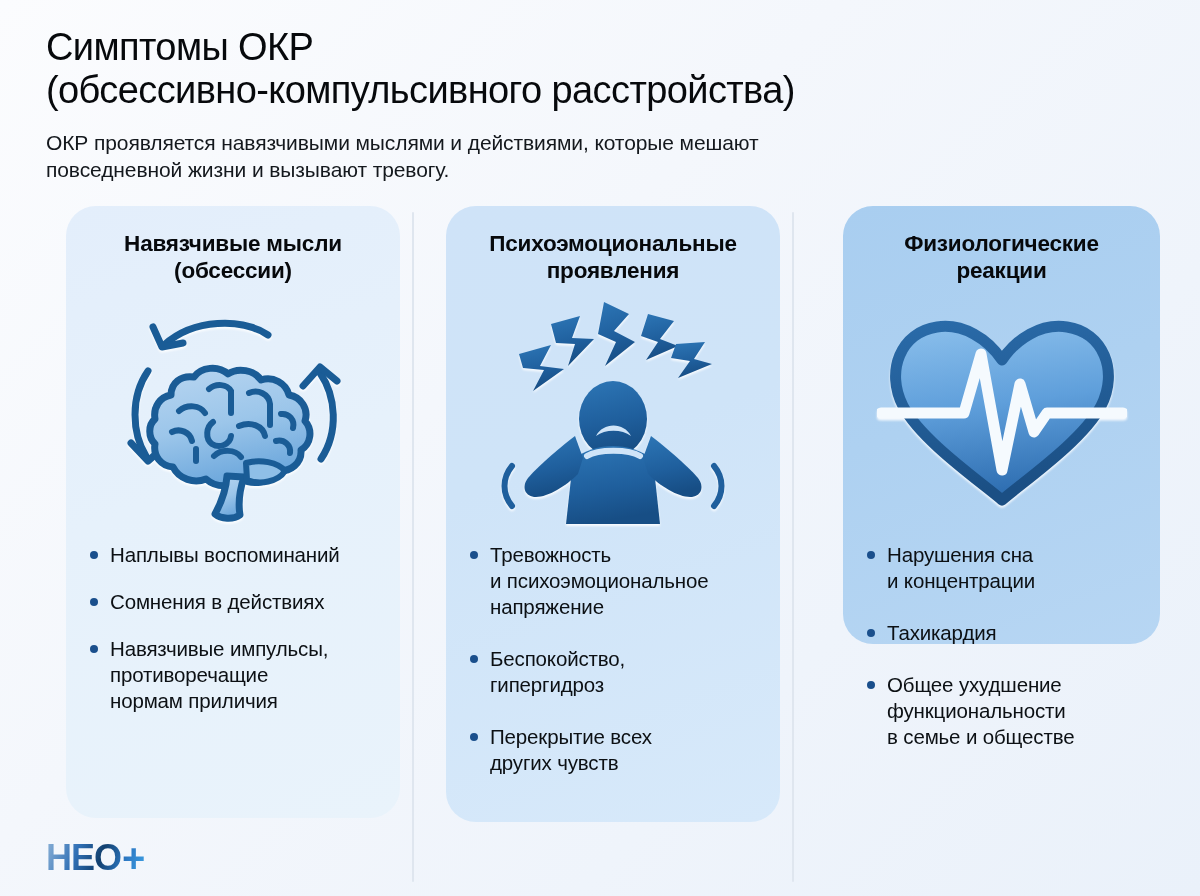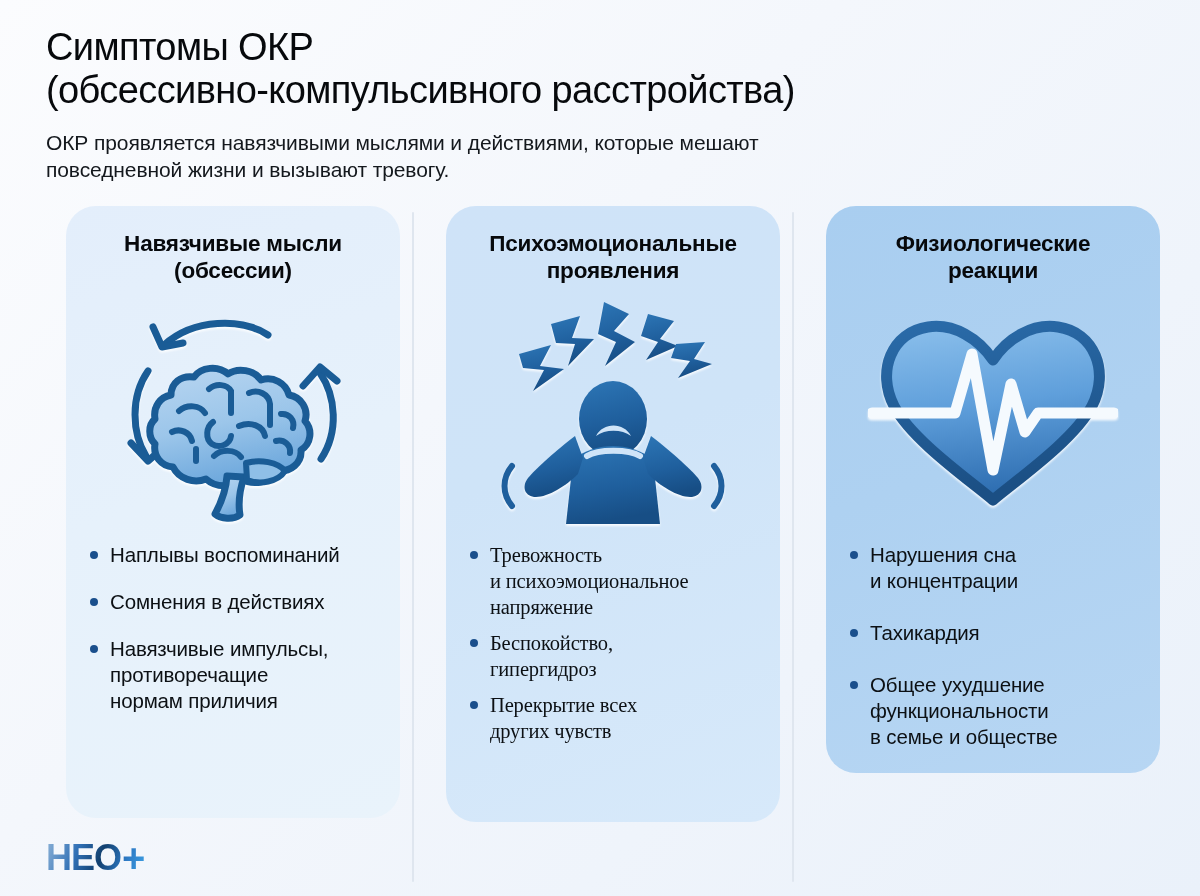--- a/index.html
+++ b/index.html
@@ -93,21 +93,22 @@
   .card--1 {
     background: linear-gradient(160deg, #e3eefb 0%, #e6f1fb 45%, #e9f3fb 100%);
     height: 612px;
   }
   .card--2 {
     background: linear-gradient(160deg, #cfe3f8 0%, #cfe4f8 40%, #d7e9fa 100%);
     height: 616px;
   }
   .card--3 {
     background: linear-gradient(160deg, #a9cef0 0%, #aed1f1 45%, #b7d6f3 100%);
-    height: 567px;
+    height: 438px;
+    margin-left: 17px;
   }
 
   .card-title {
     font-weight: 700;
     font-size: 22.5px;
     line-height: 1.2;
     text-align: center;
     color: #07090c;
     letter-spacing: -0.2px;
     white-space: pre-line;
@@ -126,21 +127,21 @@
   .icon-wrap svg { display: block; filter: drop-shadow(0 2px 1px rgba(255,255,255,.85)); }
 
   
   .bullets {
     list-style: none;
     margin-top: 4px;
     display: flex;
     flex-direction: column;
     gap: 21px;
   }
-  .card--2 .bullets { gap: 10px; font-family: Liberation Serif, serif; }
+  .card--2 .bullets { gap: 26px; }
   .card--3 .bullets { gap: 26px; }
 
   .bullets li {
     position: relative;
     padding-left: 22px;
     font-size: 20.5px;
     line-height: 1.27;
     color: #0c1014;
     letter-spacing: -0.15px;
     white-space: pre-line;

